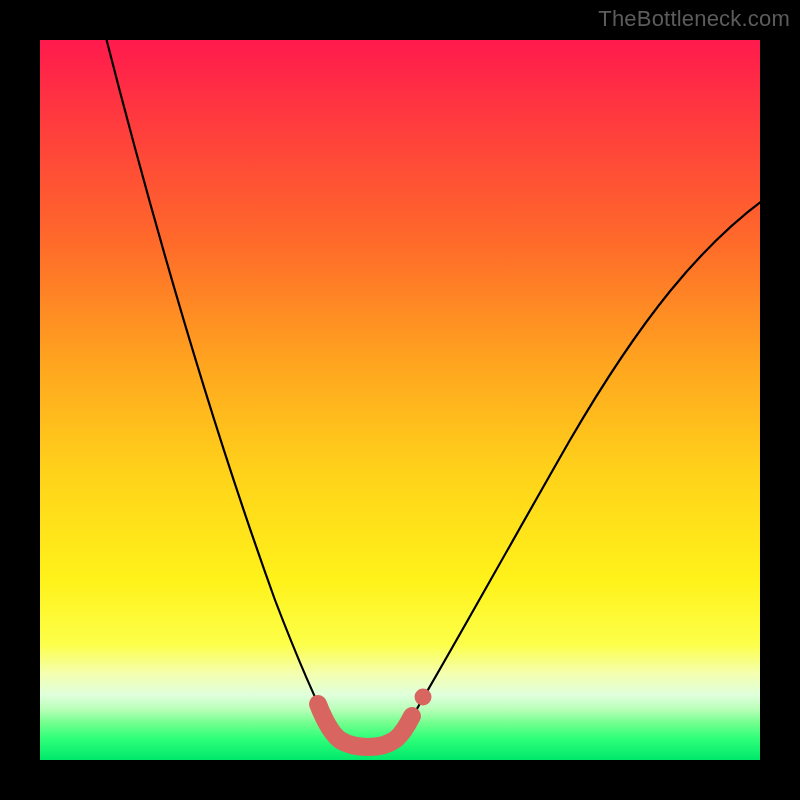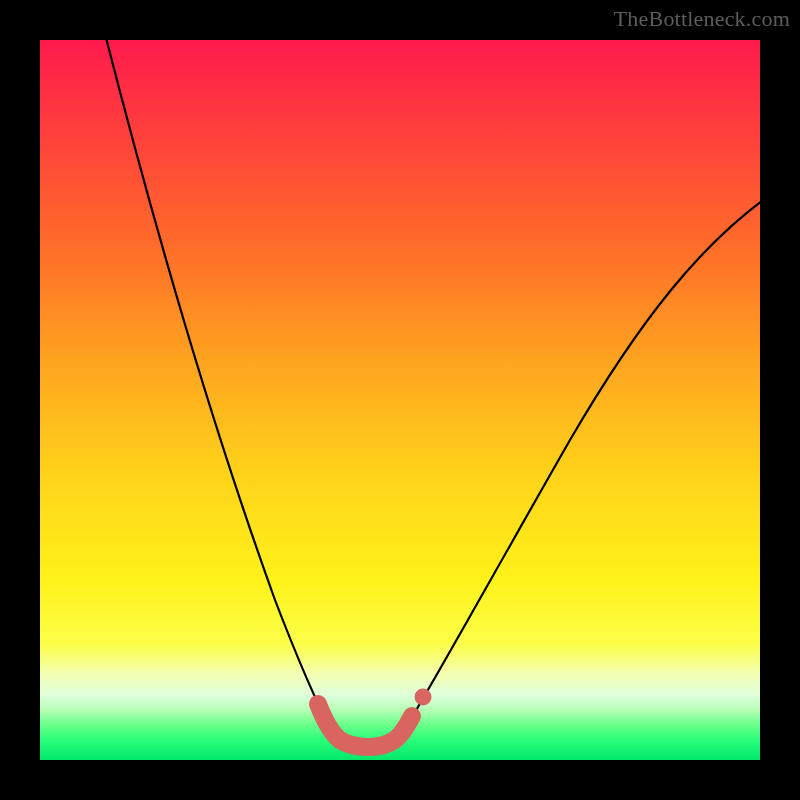--- a/index.html
+++ b/index.html
@@ -37,21 +37,21 @@
       #b7ffb7 93%,
       #6eff8c 95%,
       #2fff7a 97%,
       #00e86b 100%
     );
   }
   .watermark {
     position: absolute;
     top: 6px;
     right: 10px;
-    font-family: Liberation Serif, serif;
+    font-family: Liberation Sans, sans-serif;
     font-size: 22px;
     color: #5c5c5c;
     letter-spacing: 0.2px;
     user-select: none;
   }
   svg.curves {
     position: absolute;
     left: 0;
     top: 0;
     width: 720px;

